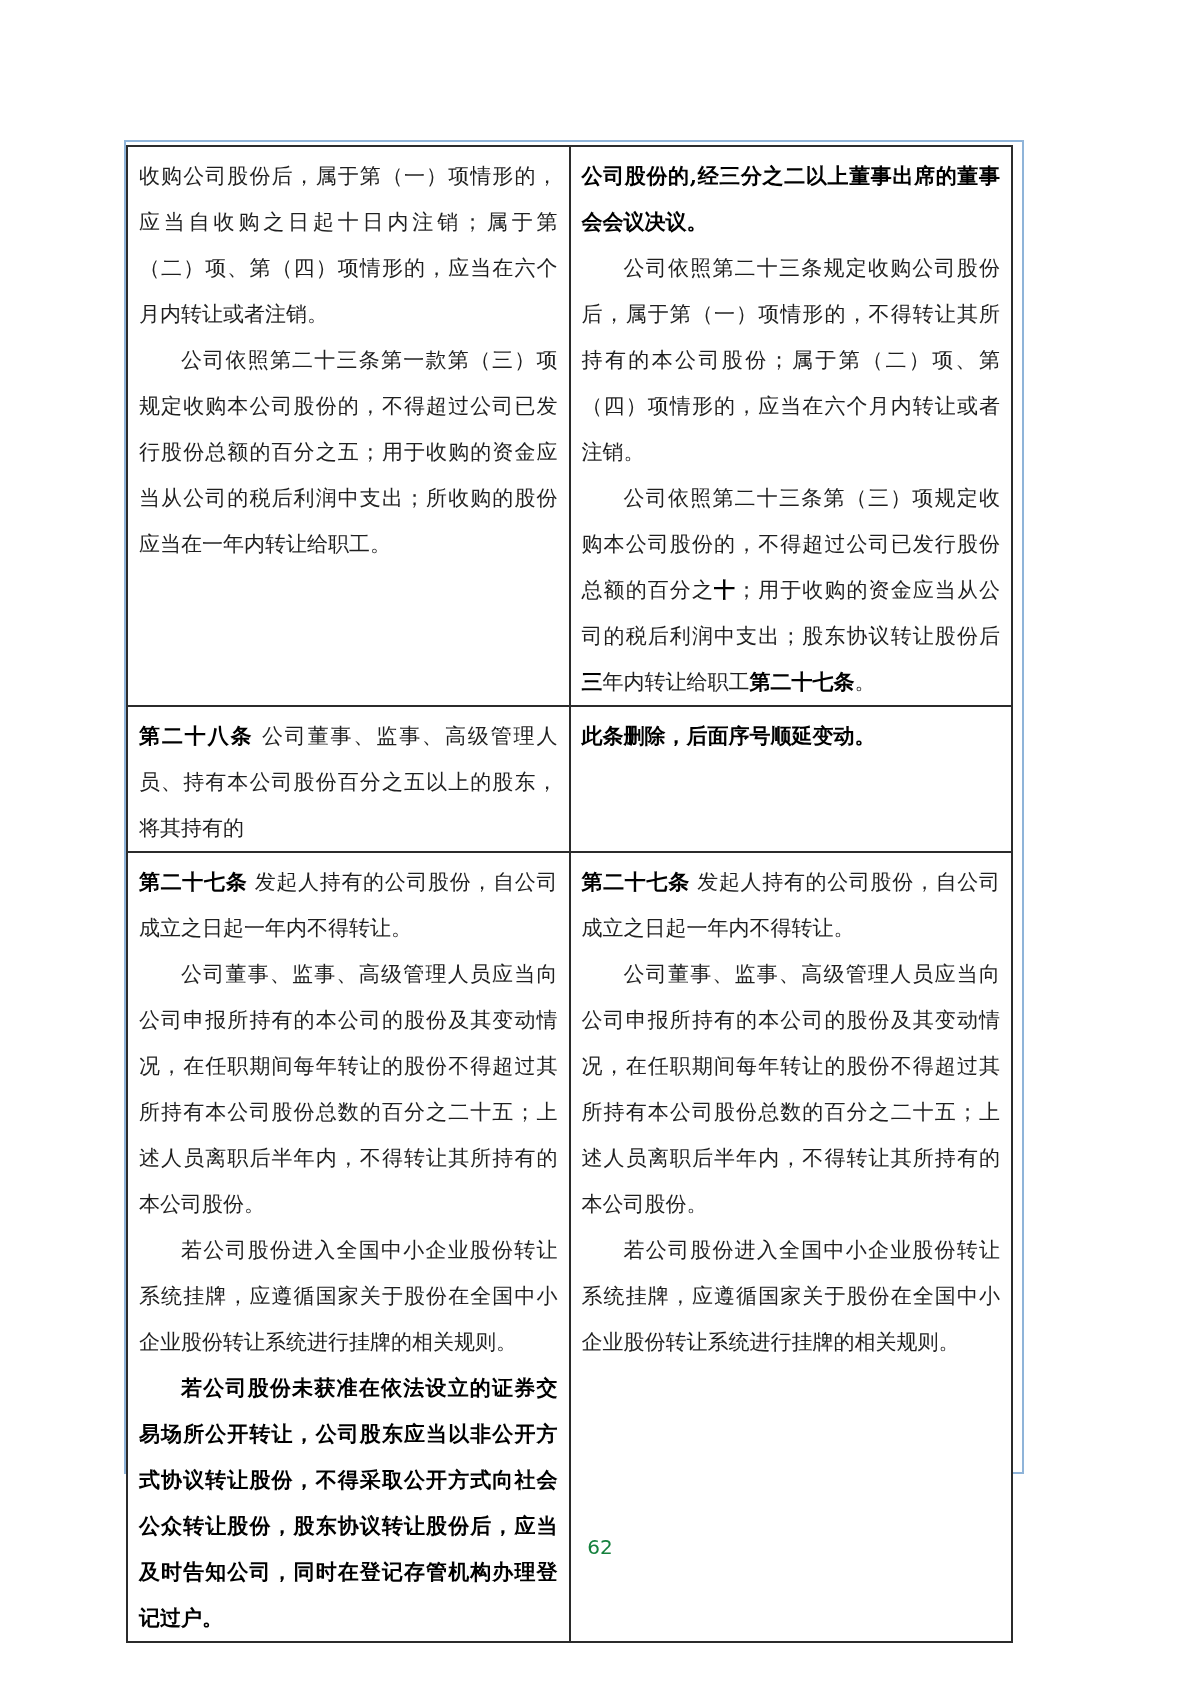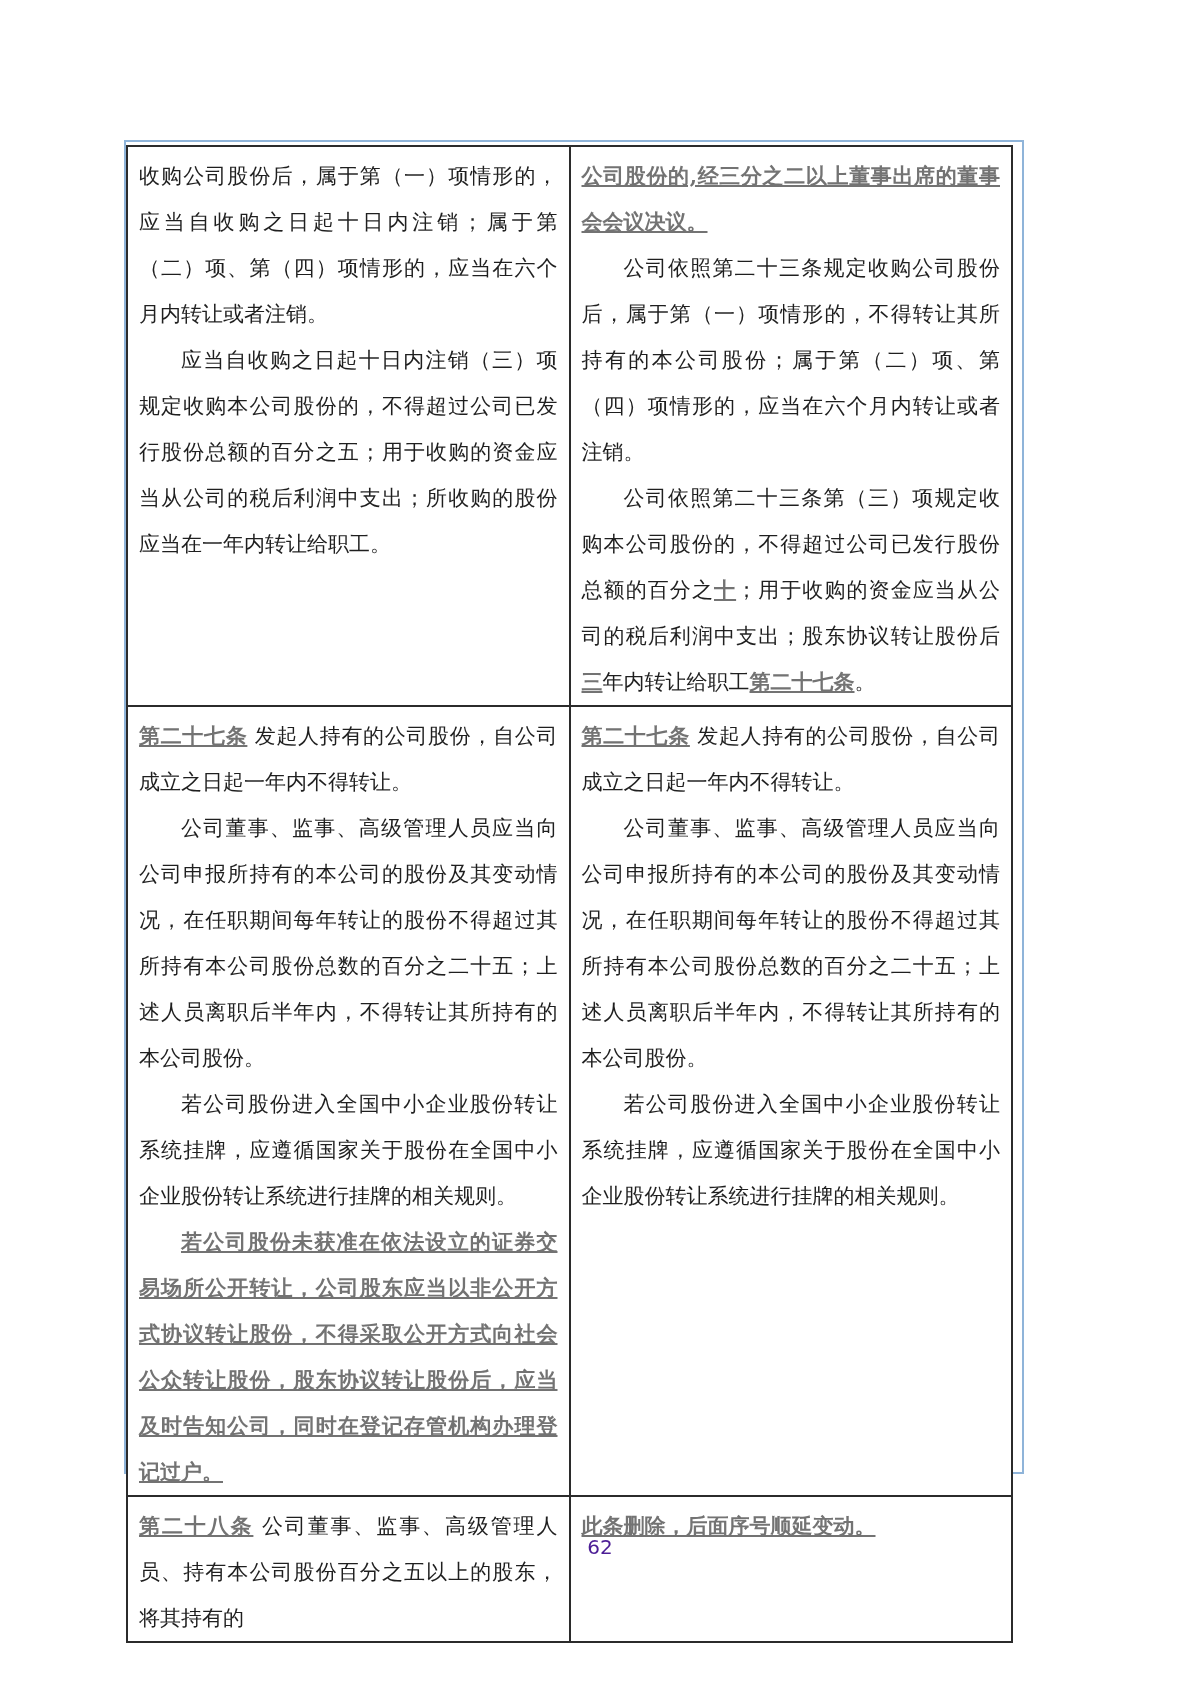--- a/index.html
+++ b/index.html
@@ -38,68 +38,68 @@
   .cell p {
     margin:0;
     font-size:21px;
     line-height:46px;
     color:#1f1f1f;
     text-align:justify;
     text-justify:inter-ideograph;
     letter-spacing:0px;
   }
   .cell p.indent { text-indent:42px; }
-  .cell .b { font-weight:bold; color:#737373;text-decoration:underline; }
+  .cell .b { font-weight:bold; color:#000000; }
   .page-number {
     position:absolute;
     top:1535px;
     left:0;
     width:100%;
     text-align:center;
     font-size:20px;
-    color:#4c1d95;
+    color:#15803d;
     font-family:"DejaVu Sans", sans-serif;
   }
 </style>
 </head>
 <body>
 
 <div class="page">
   <div class="blue-frame">
     <table class="diff-table">
       <tbody id="table-body">
           <tr style="height: 520px;">
             <td class="cell">
               <p class=""><span>收购公司股份后，属于第（一）项情形的，应当自收购之日起十日内注销；属于第（二）项、第（四）项情形的，应当在六个月内转让或者注销。</span></p>
-              <p class="indent"><span>应当自收购之日起十日内注销（三）项规定收购本公司股份的，不得超过公司已发行股份总额的百分之五；用于收购的资金应当从公司的税后利润中支出；所收购的股份应当在一年内转让给职工。</span></p>
+              <p class="indent"><span>公司依照第二十三条第一款第（三）项规定收购本公司股份的，不得超过公司已发行股份总额的百分之五；用于收购的资金应当从公司的税后利润中支出；所收购的股份应当在一年内转让给职工。</span></p>
             </td>
             <td class="cell">
               <p class=""><span class="b">公司股份的,经三分之二以上董事出席的董事会会议决议。</span></p>
               <p class="indent"><span>公司依照第二十三条规定收购公司股份后，属于第（一）项情形的，不得转让其所持有的本公司股份；属于第（二）项、第（四）项情形的，应当在六个月内转让或者注销。</span></p>
               <p class="indent"><span>公司依照第二十三条第（三）项规定收购本公司股份的，不得超过公司已发行股份总额的百分之</span><span class="b">十</span><span>；用于收购的资金应当从公司的税后利润中支出；股东协议转让股份后</span><span class="b">三</span><span>年内转让给职工</span><span class="b">第二十七条</span><span>。</span></p>
+            </td>
+          </tr>
+          <tr style="height: 99px;">
+            <td class="cell">
+              <p class=""><span class="b">第二十八条</span><span> 公司董事、监事、高级管理人员、持有本公司股份百分之五以上的股东，将其持有的</span></p>
+            </td>
+            <td class="cell">
+              <p class=""><span class="b">此条删除，后面序号顺延变动。</span></p>
             </td>
           </tr>
           <tr style="height: 706px;">
             <td class="cell">
               <p class=""><span class="b">第二十七条</span><span> 发起人持有的公司股份，自公司成立之日起一年内不得转让。</span></p>
               <p class="indent"><span>公司董事、监事、高级管理人员应当向公司申报所持有的本公司的股份及其变动情况，在任职期间每年转让的股份不得超过其所持有本公司股份总数的百分之二十五；上述人员离职后半年内，不得转让其所持有的本公司股份。</span></p>
               <p class="indent"><span>若公司股份进入全国中小企业股份转让系统挂牌，应遵循国家关于股份在全国中小企业股份转让系统进行挂牌的相关规则。</span></p>
               <p class="indent"><span class="b">若公司股份未获准在依法设立的证券交易场所公开转让，公司股东应当以非公开方式协议转让股份，不得采取公开方式向社会公众转让股份，股东协议转让股份后，应当及时告知公司，同时在登记存管机构办理登记过户。</span></p>
             </td>
             <td class="cell">
               <p class=""><span class="b">第二十七条</span><span> 发起人持有的公司股份，自公司成立之日起一年内不得转让。</span></p>
               <p class="indent"><span>公司董事、监事、高级管理人员应当向公司申报所持有的本公司的股份及其变动情况，在任职期间每年转让的股份不得超过其所持有本公司股份总数的百分之二十五；上述人员离职后半年内，不得转让其所持有的本公司股份。</span></p>
               <p class="indent"><span>若公司股份进入全国中小企业股份转让系统挂牌，应遵循国家关于股份在全国中小企业股份转让系统进行挂牌的相关规则。</span></p>
             </td>
           </tr>
-          <tr style="height: 99px;">
-            <td class="cell">
-              <p class=""><span class="b">第二十八条</span><span> 公司董事、监事、高级管理人员、持有本公司股份百分之五以上的股东，将其持有的</span></p>
-            </td>
-            <td class="cell">
-              <p class=""><span class="b">此条删除，后面序号顺延变动。</span></p>
-            </td>
-          </tr>
         </tbody>
     </table>
   </div>
   <div class="page-number">62</div>
 </div>
 
 </body></html>

